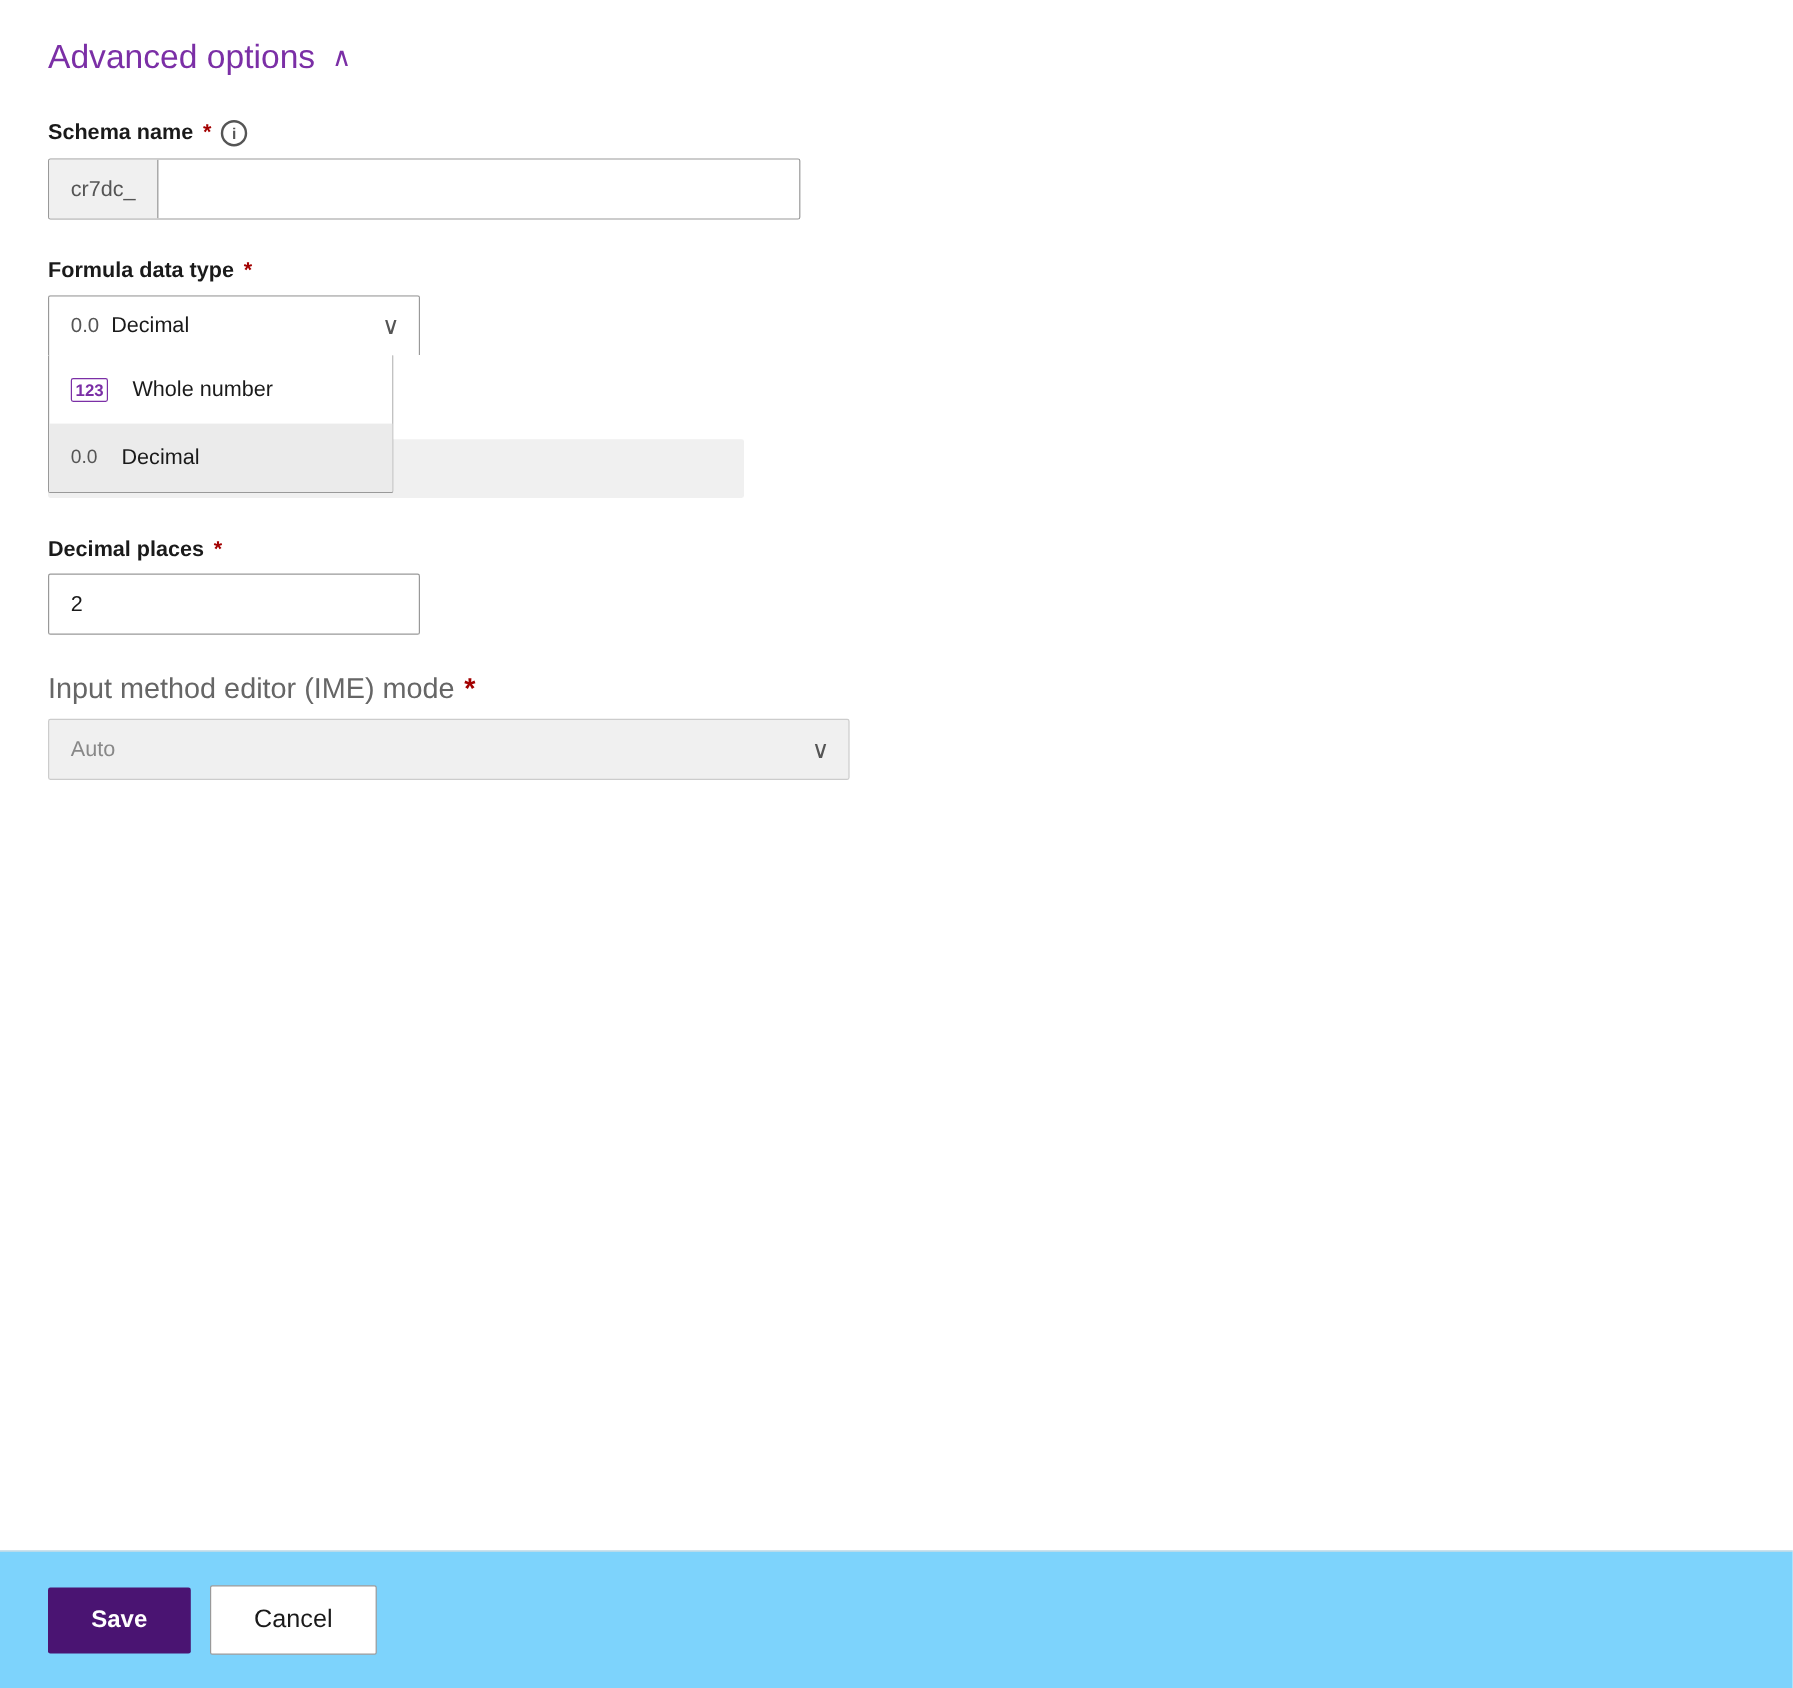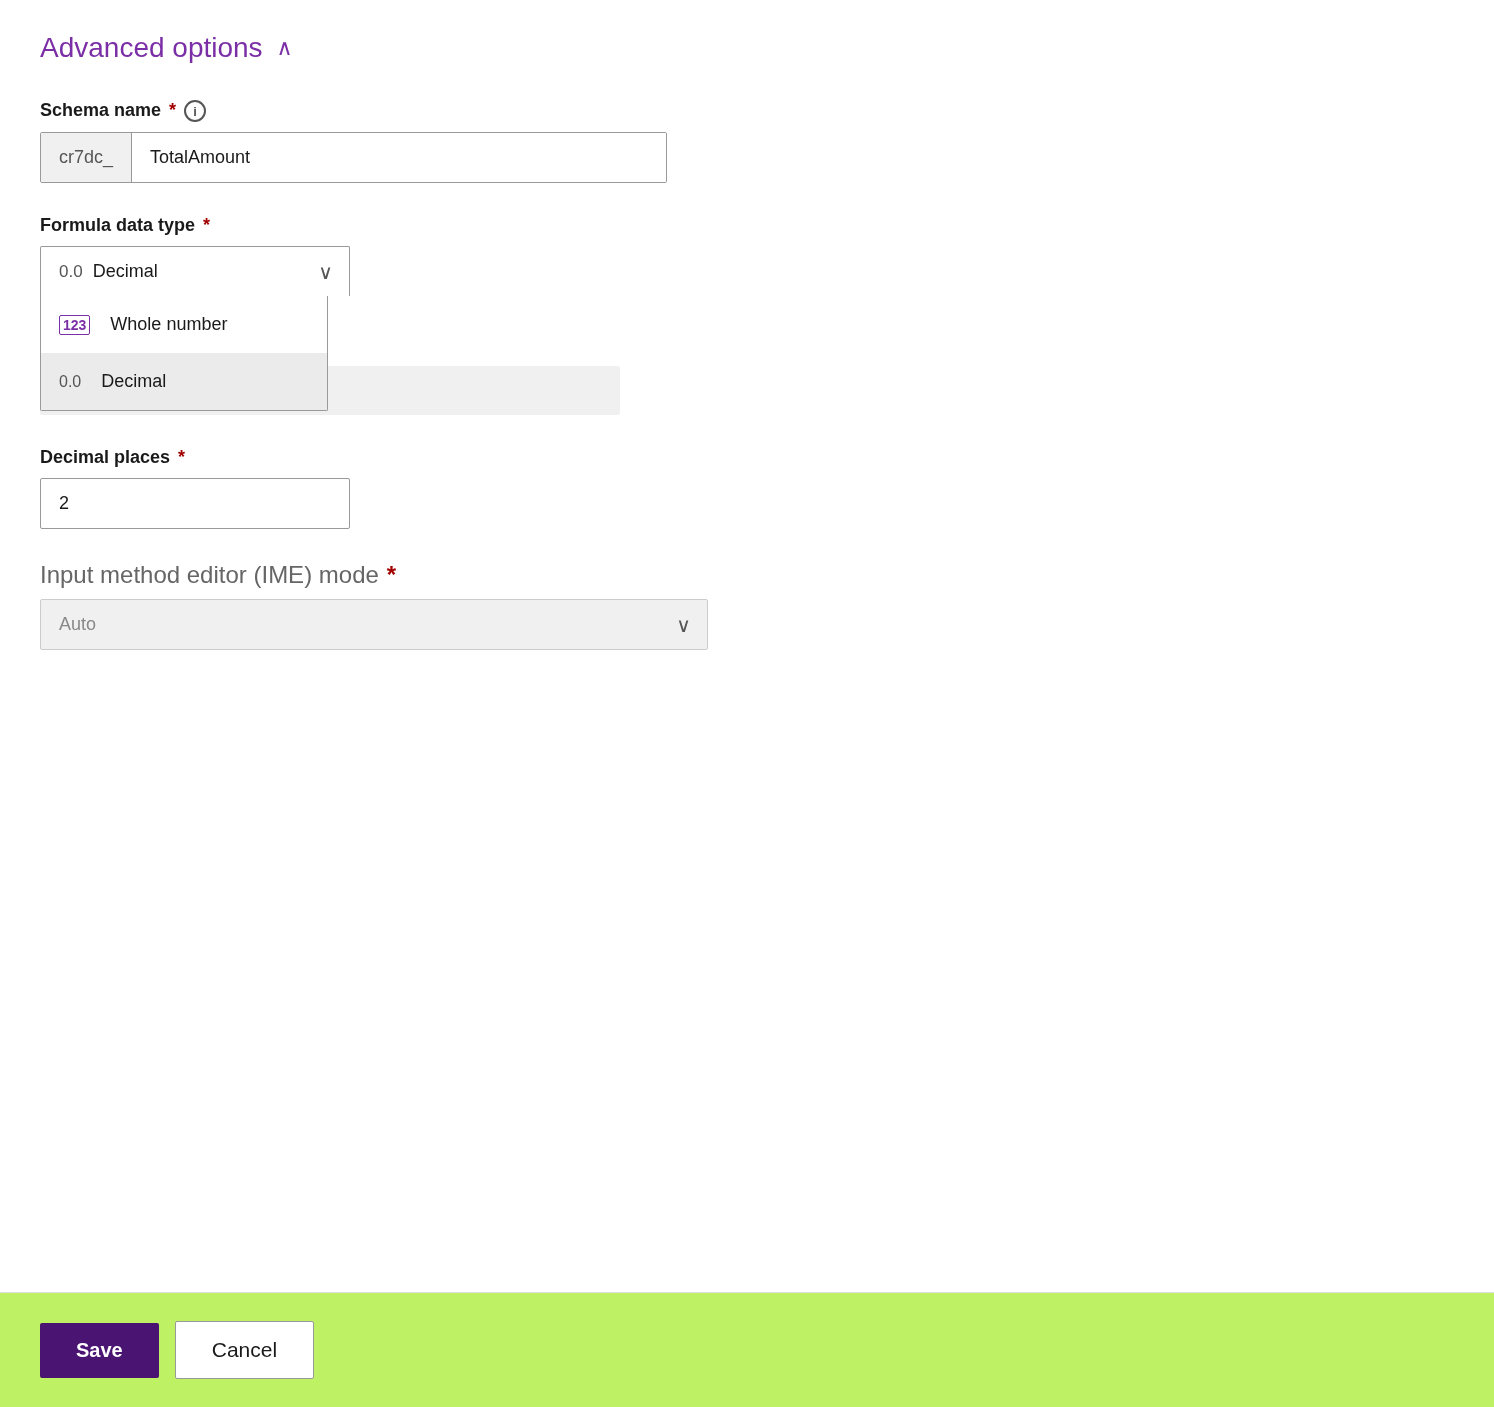--- a/index.html
+++ b/index.html
@@ -230,21 +230,21 @@
       align-items: center;
       position: relative;
     }
 
     .footer-bar {
       border-top: 1.5px solid #e0e0e0;
       padding: 28px 40px;
       display: flex;
       gap: 16px;
       align-items: center;
-      background: #bef264;
+      background: #7dd3fc;
     }
 
     .btn-save {
       background: #4A1472;
       color: #ffffff;
       border: none;
       border-radius: 2px;
       padding: 16px 36px;
       font-size: 20px;
       font-weight: 600;
@@ -275,21 +275,20 @@
   <div class="form-section">
 
     <div class="field-group">
       <div class="field-label">
         <span>Schema name</span>
         <span class="required-star">*</span>
         <span class="info-icon">i</span>
       </div>
       <div class="schema-input-wrapper">
         <span class="schema-prefix">cr7dc_</span>
-        <input class="schema-input" type="text" value="TotalAmount" style="">
       </div>
     </div>
 
     <div class="field-group">
       <div class="field-label">
         <span>Formula data type</span>
         <span class="required-star">*</span>
       </div>
       <div class="dropdown-wrapper">
         <button class="dropdown-button dropdown-open">

